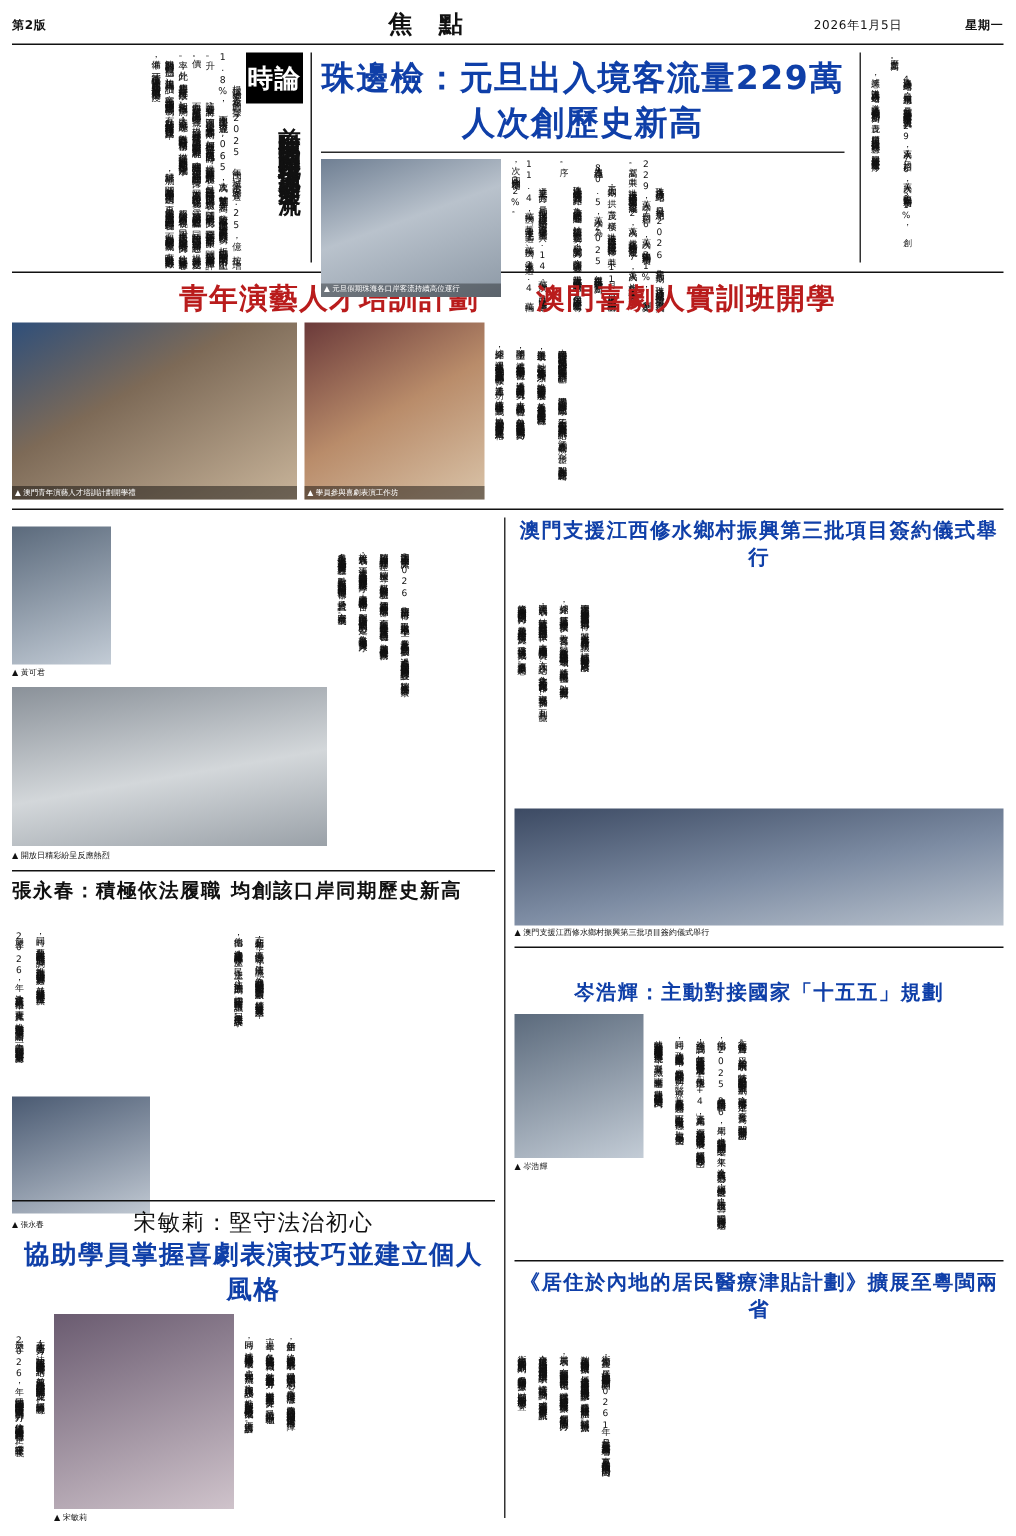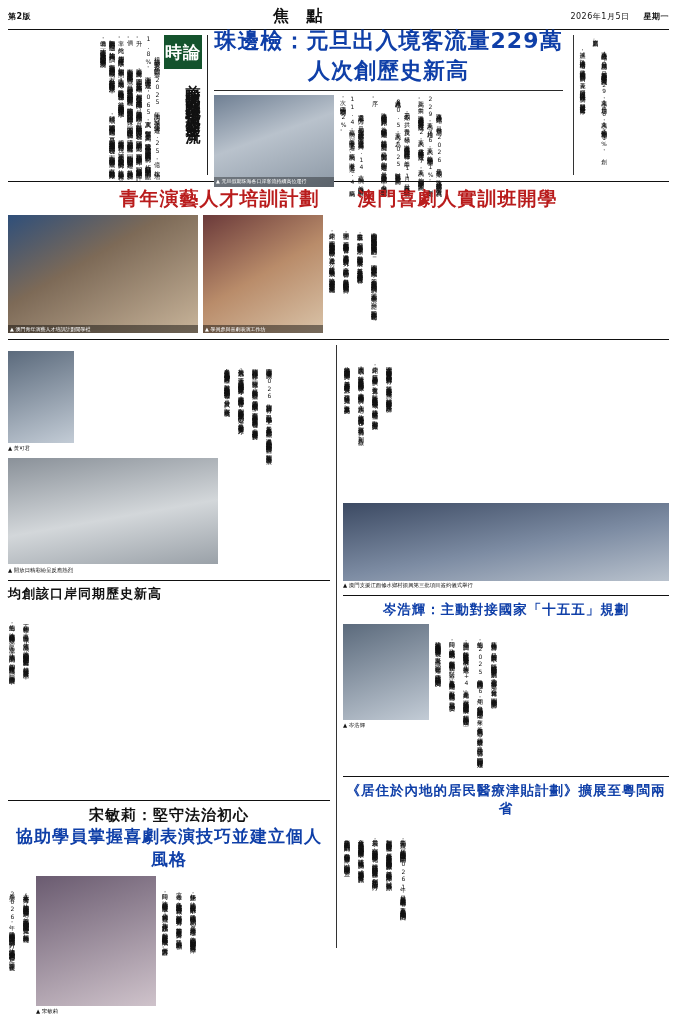--- a/index.html
+++ b/index.html
@@ -23,42 +23,42 @@
   
   .masthead {
     display: flex; align-items: center; justify-content: space-between;
     border-bottom: 1.5px solid #111;
     padding-bottom: 2px;
     font-size: 8px;
     letter-spacing: 0.5px;
   }
   .masthead .mh-left { font-weight: bold; }
   .masthead .mh-center { font-weight: bold; font-size: 16px; letter-spacing: 6px; }
-  .masthead .mh-right { display: flex; gap: 14px; }
+  .masthead .mh-right { display: flex; gap: 42px; }
   .masthead .mh-date { }
   .masthead .mh-day { font-weight: bold; }
 
   
   .top-zone {
     display: flex;
     gap: 6px;
     margin-top: 5px;
     height: 140px;
   }
   .editorial {
     width: 200px;
     border-right: 1px solid #222;
     padding-right: 5px;
     display: flex;
     flex-direction: row-reverse;
     gap: 3px;
   }
   .ed-badge {
     width: 38px; height: 34px;
-    background: #14532d;
+    background: #000000;
     color: #fff;
     font-size: 17px; font-weight: bold;
     display: flex; align-items: center; justify-content: center;
     letter-spacing: 1px;
     flex: 0 0 auto;
   }
   .ed-badge-wrap { display: flex; flex-direction: column; align-items: flex-end; }
   .ed-title {
     writing-mode: vertical-rl; text-orientation: upright;
     font-size: 15px; font-weight: bold; letter-spacing: 3px;
@@ -67,21 +67,20 @@
   .ed-body {
     writing-mode: vertical-rl; text-orientation: upright;
     font-size: 6.2px; line-height: 1.45; letter-spacing: 0.6px;
     height: 134px; column-gap: 4px;
     text-align: justify;
   }
   .top-right {
     flex: 1;
     display: flex;
     flex-direction: column;
-    justify-content: center;
   }
   .lead-head {
     color: #0f3fa8;
     font-size: 22px;
     font-weight: bold;
     letter-spacing: 1px;
     text-align: center;
     padding: 2px 0 4px 0;
     border-bottom: 1px solid #2a2a2a;
   }
@@ -197,21 +196,21 @@
   .subhead {
     font-size: 13px; font-weight: bold; color: #111; letter-spacing: 1px;
   }
   .photo-sq {
     width: 92px; height: 78px;
     background: linear-gradient(160deg,#4a5a72,#c0c8d2);
     position: relative;
   }
   .photo-sq .pcap { position:absolute; bottom:-11px; left:0; font-size:5.2px; white-space:nowrap;}
   .head-black {
-    font-size: 15px; font-weight: bold; text-align: center; letter-spacing: 1px;
+    font-size: 15px; font-weight: normal; text-align: center; letter-spacing: 1px;
   }
   .portrait-w {
     width: 120px; height: 130px;
     background: linear-gradient(160deg,#6a5b70,#cfc3cb);
     position: relative;
   }
   .tiny { font-size: 5.4px; }
   .sec-title-big {
     font-size: 17px; font-weight: bold; color:#0f3fa8; text-align:center;
     letter-spacing: 1px;
@@ -301,57 +300,68 @@
         <div style="display:flex;gap:5px;">
           <div class="fcol" style="height:200px">　　多名學生代表亦於現場分享學習及實習經歷，鼓勵有志投身旅遊款待業的同學把握機會，勇於嘗試，在實踐中成長。</div>
           <div class="fcol" style="height:200px">　　校方代表表示，澳旅大一直致力培養具國際視野的旅遊及款待業專才，未來將繼續深化產學研合作，配合澳門建設世界旅遊休閒中心的定位，為業界輸送更多優秀人才。</div>
           <div class="fcol" style="height:200px">　　開放日設有課程介紹講座、校園導覽、模擬餐飲實習室體驗、調酒示範及烹飪展示等環節，全面展現旅遊教育與款待業人才培養的特色，讓參加者親身感受行業實務。</div>
           <div class="fcol" style="height:200px">　　澳門旅遊大學（澳旅大）2026年開放日日前舉行，吸引大批本地中學生、家長及社會各界人士到場參觀，透過多元互動體驗深入了解學校的課程設置、校園生活及升學前景。</div>
         </div>
       </div>
 
       <div style="margin-top:6px;border-top:1px solid #111;padding-top:4px;display:flex;gap:6px;align-items:flex-start;">
         <div>
+          <div class="subhead">張永春：積極依法履職</div>
+          <div style="display:flex;gap:5px;margin-top:4px;">
+            <div class="fcol" style="height:110px">　　展望2026年，立法會將以更高站位、更實作風，推動澳門各項事業邁上新台階，為「一國兩制」實踐行穩致遠貢獻力量。</div>
+            <div class="fcol" style="height:110px">　　同時，要加強與特區政府的溝通協調，推動各項惠民措施落到實處，並做好法律解釋與宣傳推廣工作。</div>
+          </div>
+          <div class="photo-sq" style="margin-top:14px">
+            <div class="pcap">▲ 張永春</div>
+          </div>
+        </div>
+        <div>
           <div class="subhead">均創該口岸同期歷史新高</div>
           <div style="display:flex;gap:5px;margin-top:4px;">
             <div class="fcol" style="height:190px">　　他指出，立法會將繼續秉持科學立法、民主立法、依法立法的原則，密切關注社會民生議題，回應居民合理訴求。</div>
             <div class="fcol" style="height:190px">　　在新的一年裡，要恪盡職守，依法履職，為澳門特區的長期繁榮穩定作出新的貢獻，持續提升立法質量與效率。</div>
           </div>
         </div>
       </div>
     </div>
 
     <div class="col-right">
+      <div class="head-blue sm">澳門支援江西修水鄉村振興第三批項目簽約儀式舉行</div>
       <div style="display:flex;gap:5px;margin-top:4px;">
         <div class="fcol" style="height:150px">　　修水縣方面感謝澳門長期以來的支持，並表示將用好用足各項幫扶資源，確保項目落地見效，讓更多群眾受惠。</div>
         <div class="fcol" style="height:150px">　　澳門代表表示，特區政府及社會各界一直關注內地對口幫扶工作，未來將繼續發揮澳門所長，在人才培訓、文化旅遊交流等方面深化合作，實現優勢互補、互利共贏。</div>
         <div class="fcol" style="height:150px">　　據介紹，第三批項目涵蓋產業幫扶、教育支援、醫療衛生及基礎設施建設等多個領域，將持續改善當地民生，助力鄉村全面振興。</div>
         <div class="fcol" style="height:150px">　　澳門支援江西修水鄉村振興第三批項目簽約儀式日前舉行，雙方代表出席並簽署合作協議，標誌着兩地對口幫扶合作進入新階段。</div>
       </div>
       <div class="group-photo"></div>
       <div class="arrowcap">▲ 澳門支援江西修水鄉村振興第三批項目簽約儀式舉行</div>
 
-      <div style="margin-top:6px;border-top:1px solid #111;padding-top:5px;">
+      <div style="margin-top:6px;border-top:1px solid #111;padding-top:21px;">
         <div class="head-blue sm">岑浩輝：主動對接國家「十五五」規劃</div>
         <div style="display:flex;gap:5px;margin-top:5px;">
           <div style="display:flex;flex-direction:column;gap:2px;">
             <div class="portrait" style="width:86px;height:96px"></div>
             <div class="tiny">▲ 岑浩輝</div>
           </div>
           <div style="display:flex;gap:5px;">
             <div class="fcol" style="height:150px">　　他呼籲社會各界繼續發揚愛國愛澳優良傳統，凝聚共識，團結奮進，共同建設繁榮穩定的美好澳門。</div>
             <div class="fcol" style="height:150px">　　同時，政府將繼續以民為本，着力解決居民關注的住房、醫療、教育及長者服務等問題，不斷提升居民獲得感、幸福感與安全感。</div>
             <div class="fcol" style="height:150px">　　岑浩輝強調，新一年特區政府將聚焦經濟適度多元發展，加快推進「1+4」產業布局，深化與橫琴粵澳深度合作區的協同發展，拓展國際交往與合作空間。</div>
             <div class="fcol" style="height:150px">　　他指出，2025年是澳門回歸祖國26周年，也是特區第六屆政府開局之年。一年來，社會各界同心協力，經濟穩步復甦，民生持續改善，「一國兩制」實踐行穩致遠。</div>
             <div class="fcol" style="height:150px">　　行政長官岑浩輝1日於新年賀詞中表示，特區政府將主動對接國家「十五五」規劃，準確把握發展定位，奮發作為，開創澳門發展新局面。</div>
           </div>
         </div>
       </div>
 
-      <div style="margin-top:2px;border-top:1px solid #111;padding-top:5px;">
+      <div style="margin-top:14px;border-top:1px solid #111;padding-top:5px;">
         <div class="head-blue sm">《居住於內地的居民醫療津貼計劃》擴展至粵閩兩省</div>
         <div style="display:flex;gap:5px;margin-top:4px;">
           <div class="fcol" style="height:126px">　　衛生局呼籲居民留意計劃細則，妥善保存相關醫療單據，以便順利辦理津貼申領事宜。</div>
           <div class="fcol" style="height:126px">　　合資格居民可透過衛生局網頁或指定服務櫃台辦理申請手續，詳情可致電熱線查詢，或瀏覽衛生局專頁了解最新資訊。</div>
           <div class="fcol" style="height:126px">　　當局表示，有關安排是因應居民實際需要作出的優化，亦體現特區政府持續完善跨境醫療服務、便利居民生活的施政方向。</div>
           <div class="fcol" style="height:126px">　　計劃原先適用於指定醫療機構，擴展後合資格居民可於更多獲認可的內地醫療機構就診，並獲發相應醫療津貼，減輕醫療負擔。</div>
           <div class="fcol" style="height:126px">　　衛生局宣布，《居住於內地的居民醫療津貼計劃》由2026年1月起擴展至廣東省及福建省，惠及更多長期居住內地的澳門居民。</div>
         </div>
       </div>
     </div>

